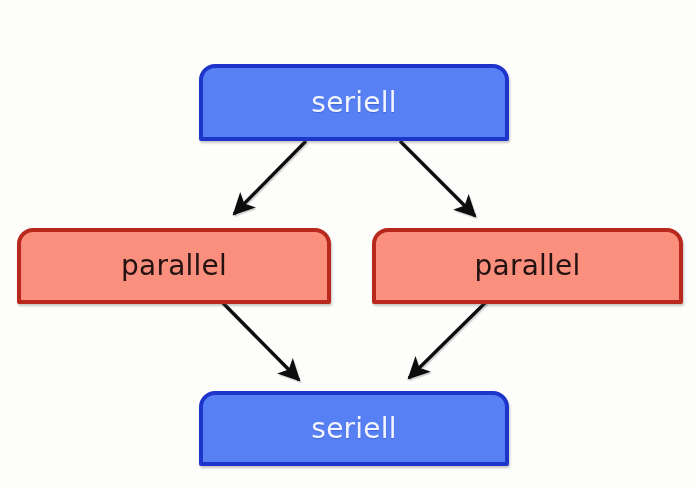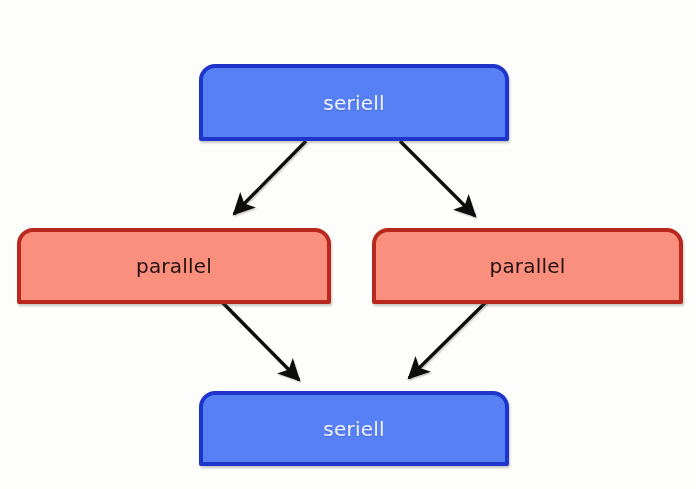--- a/index.html
+++ b/index.html
@@ -41,21 +41,21 @@
   }
   .node-serial {
     background: #5880f5;
     border-color: #1e35cc;
   }
   .node-parallel {
     background: #fa8f7e;
     border-color: #b8281c;
   }
   .node-label {
-    font-size: 20px;
+    font-size: 28px;
     font-weight: 400;
     letter-spacing: 0.2px;
     line-height: 1;
     user-select: none;
   }
   .label-light {
     color: #f2f5ff;
     text-shadow: 0 1px 1px rgba(20,40,140,0.30);
   }
   .label-dark {

